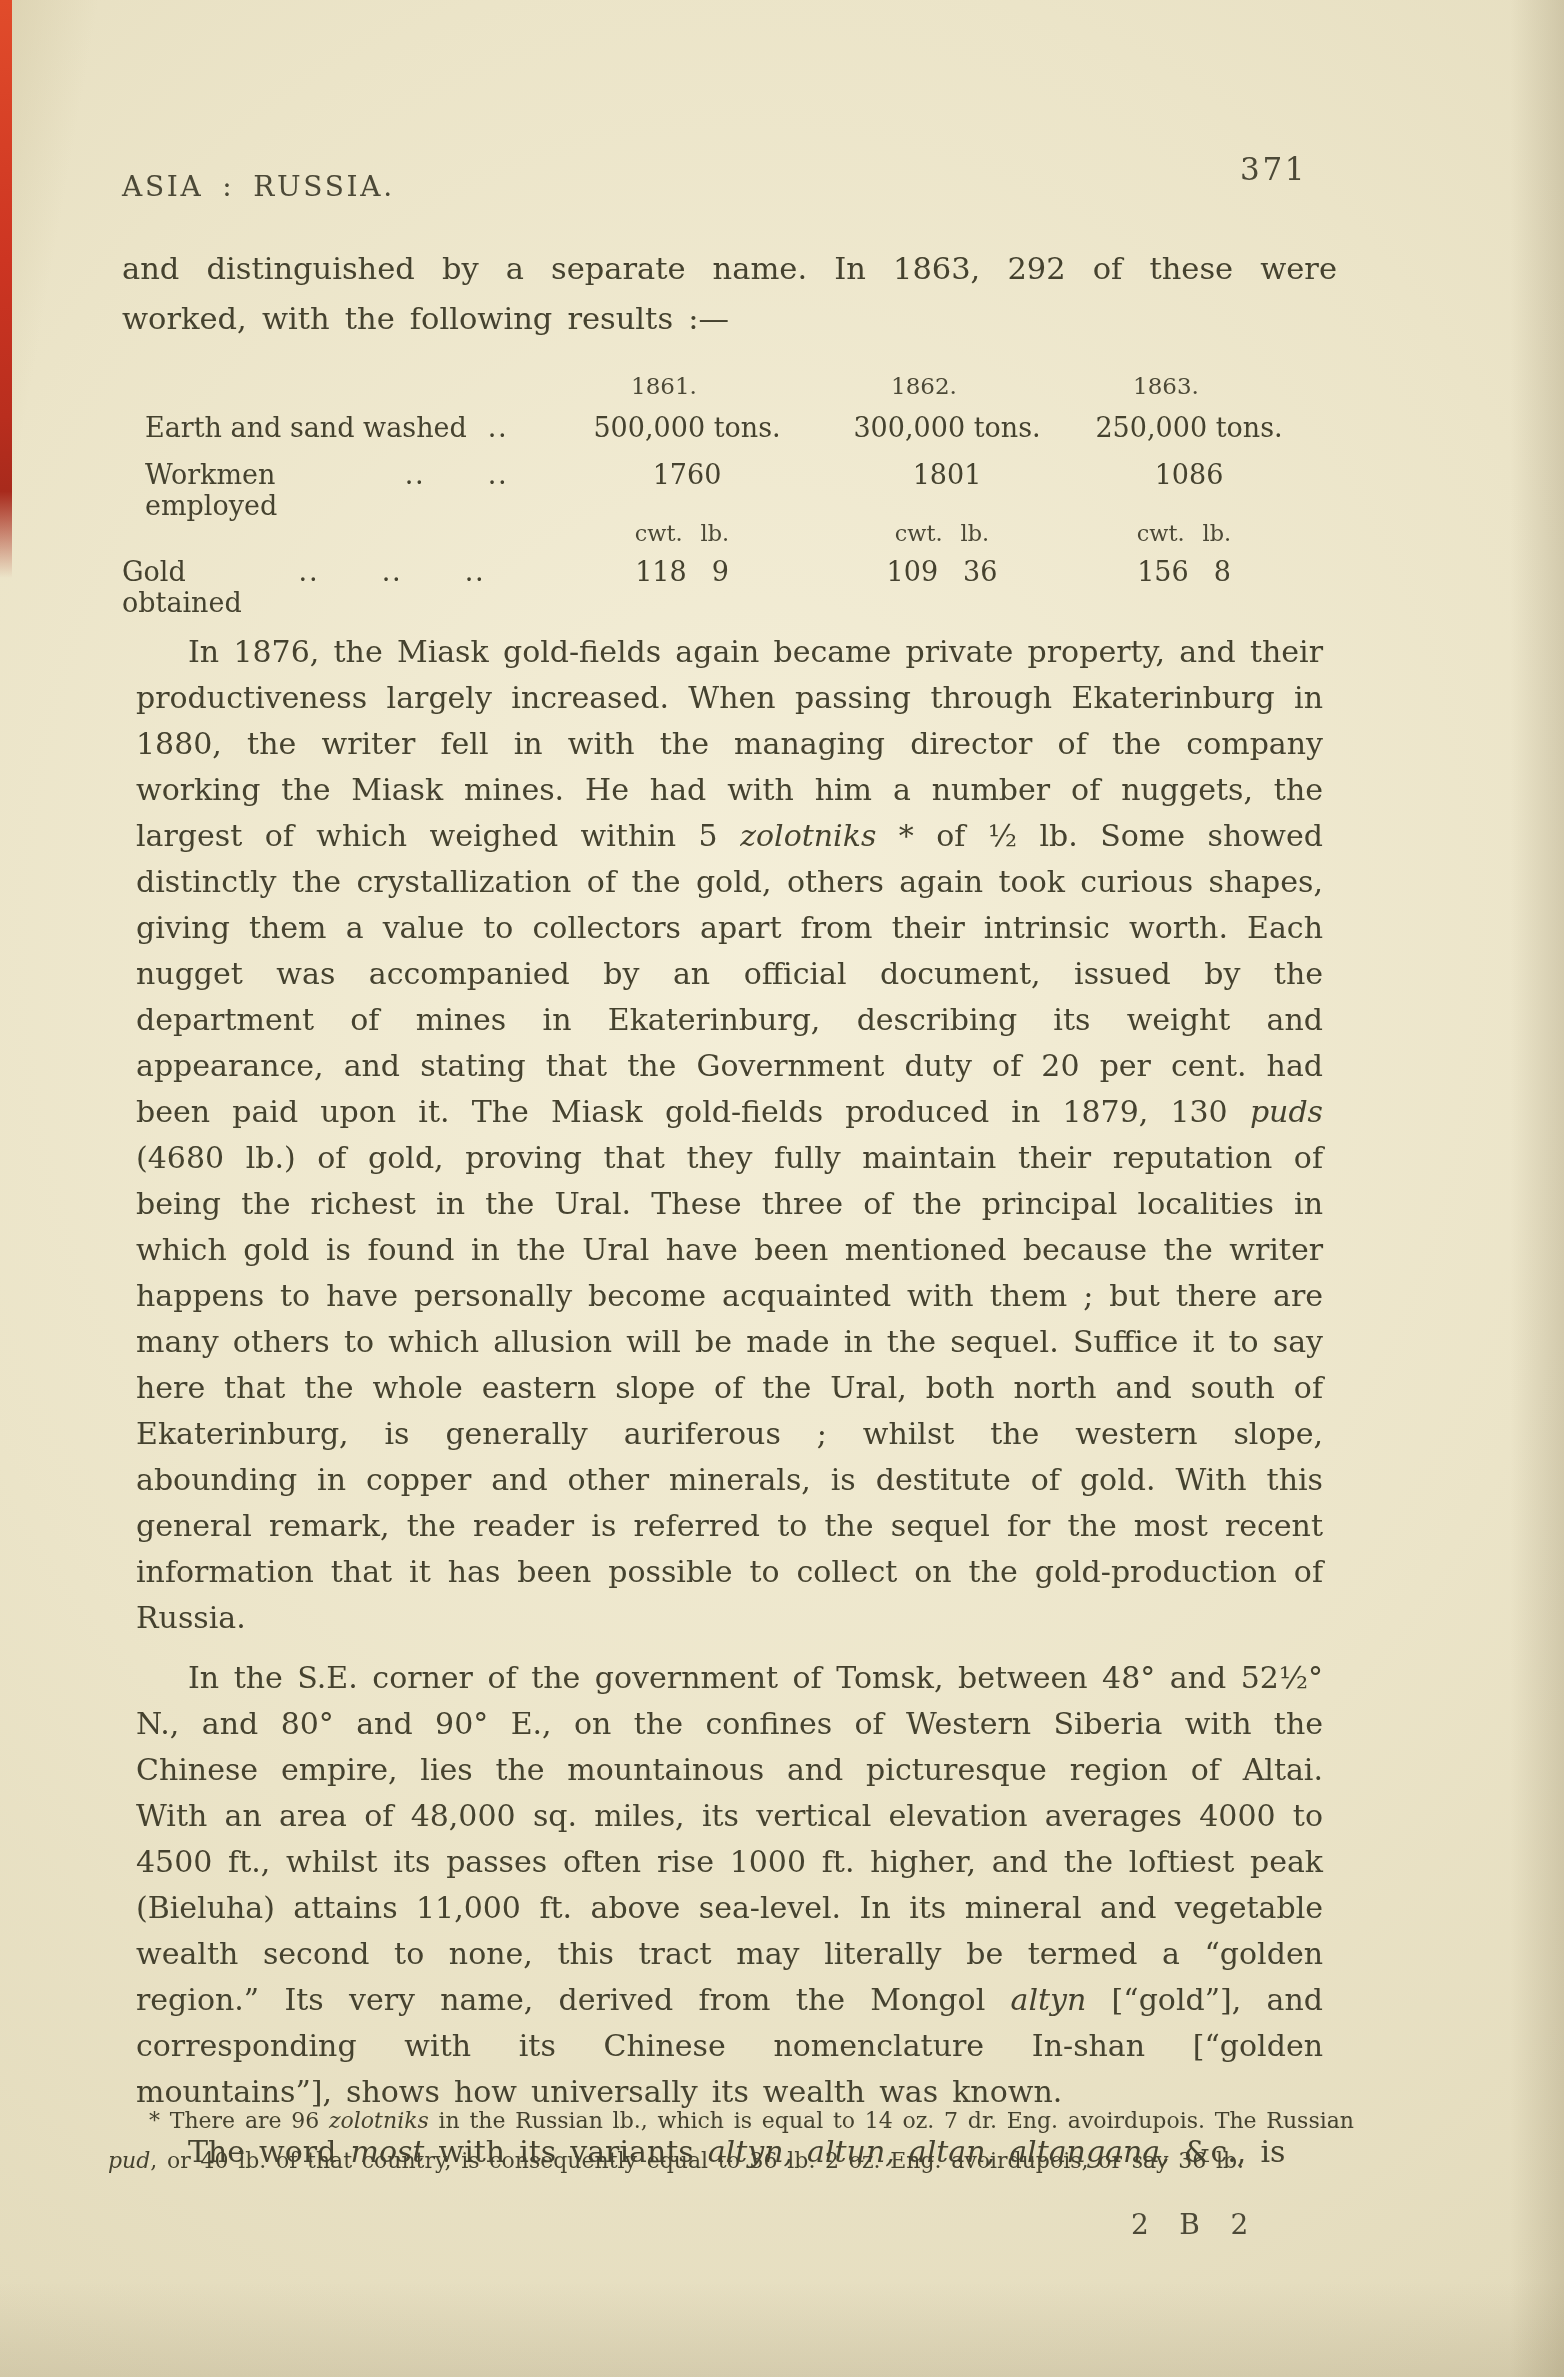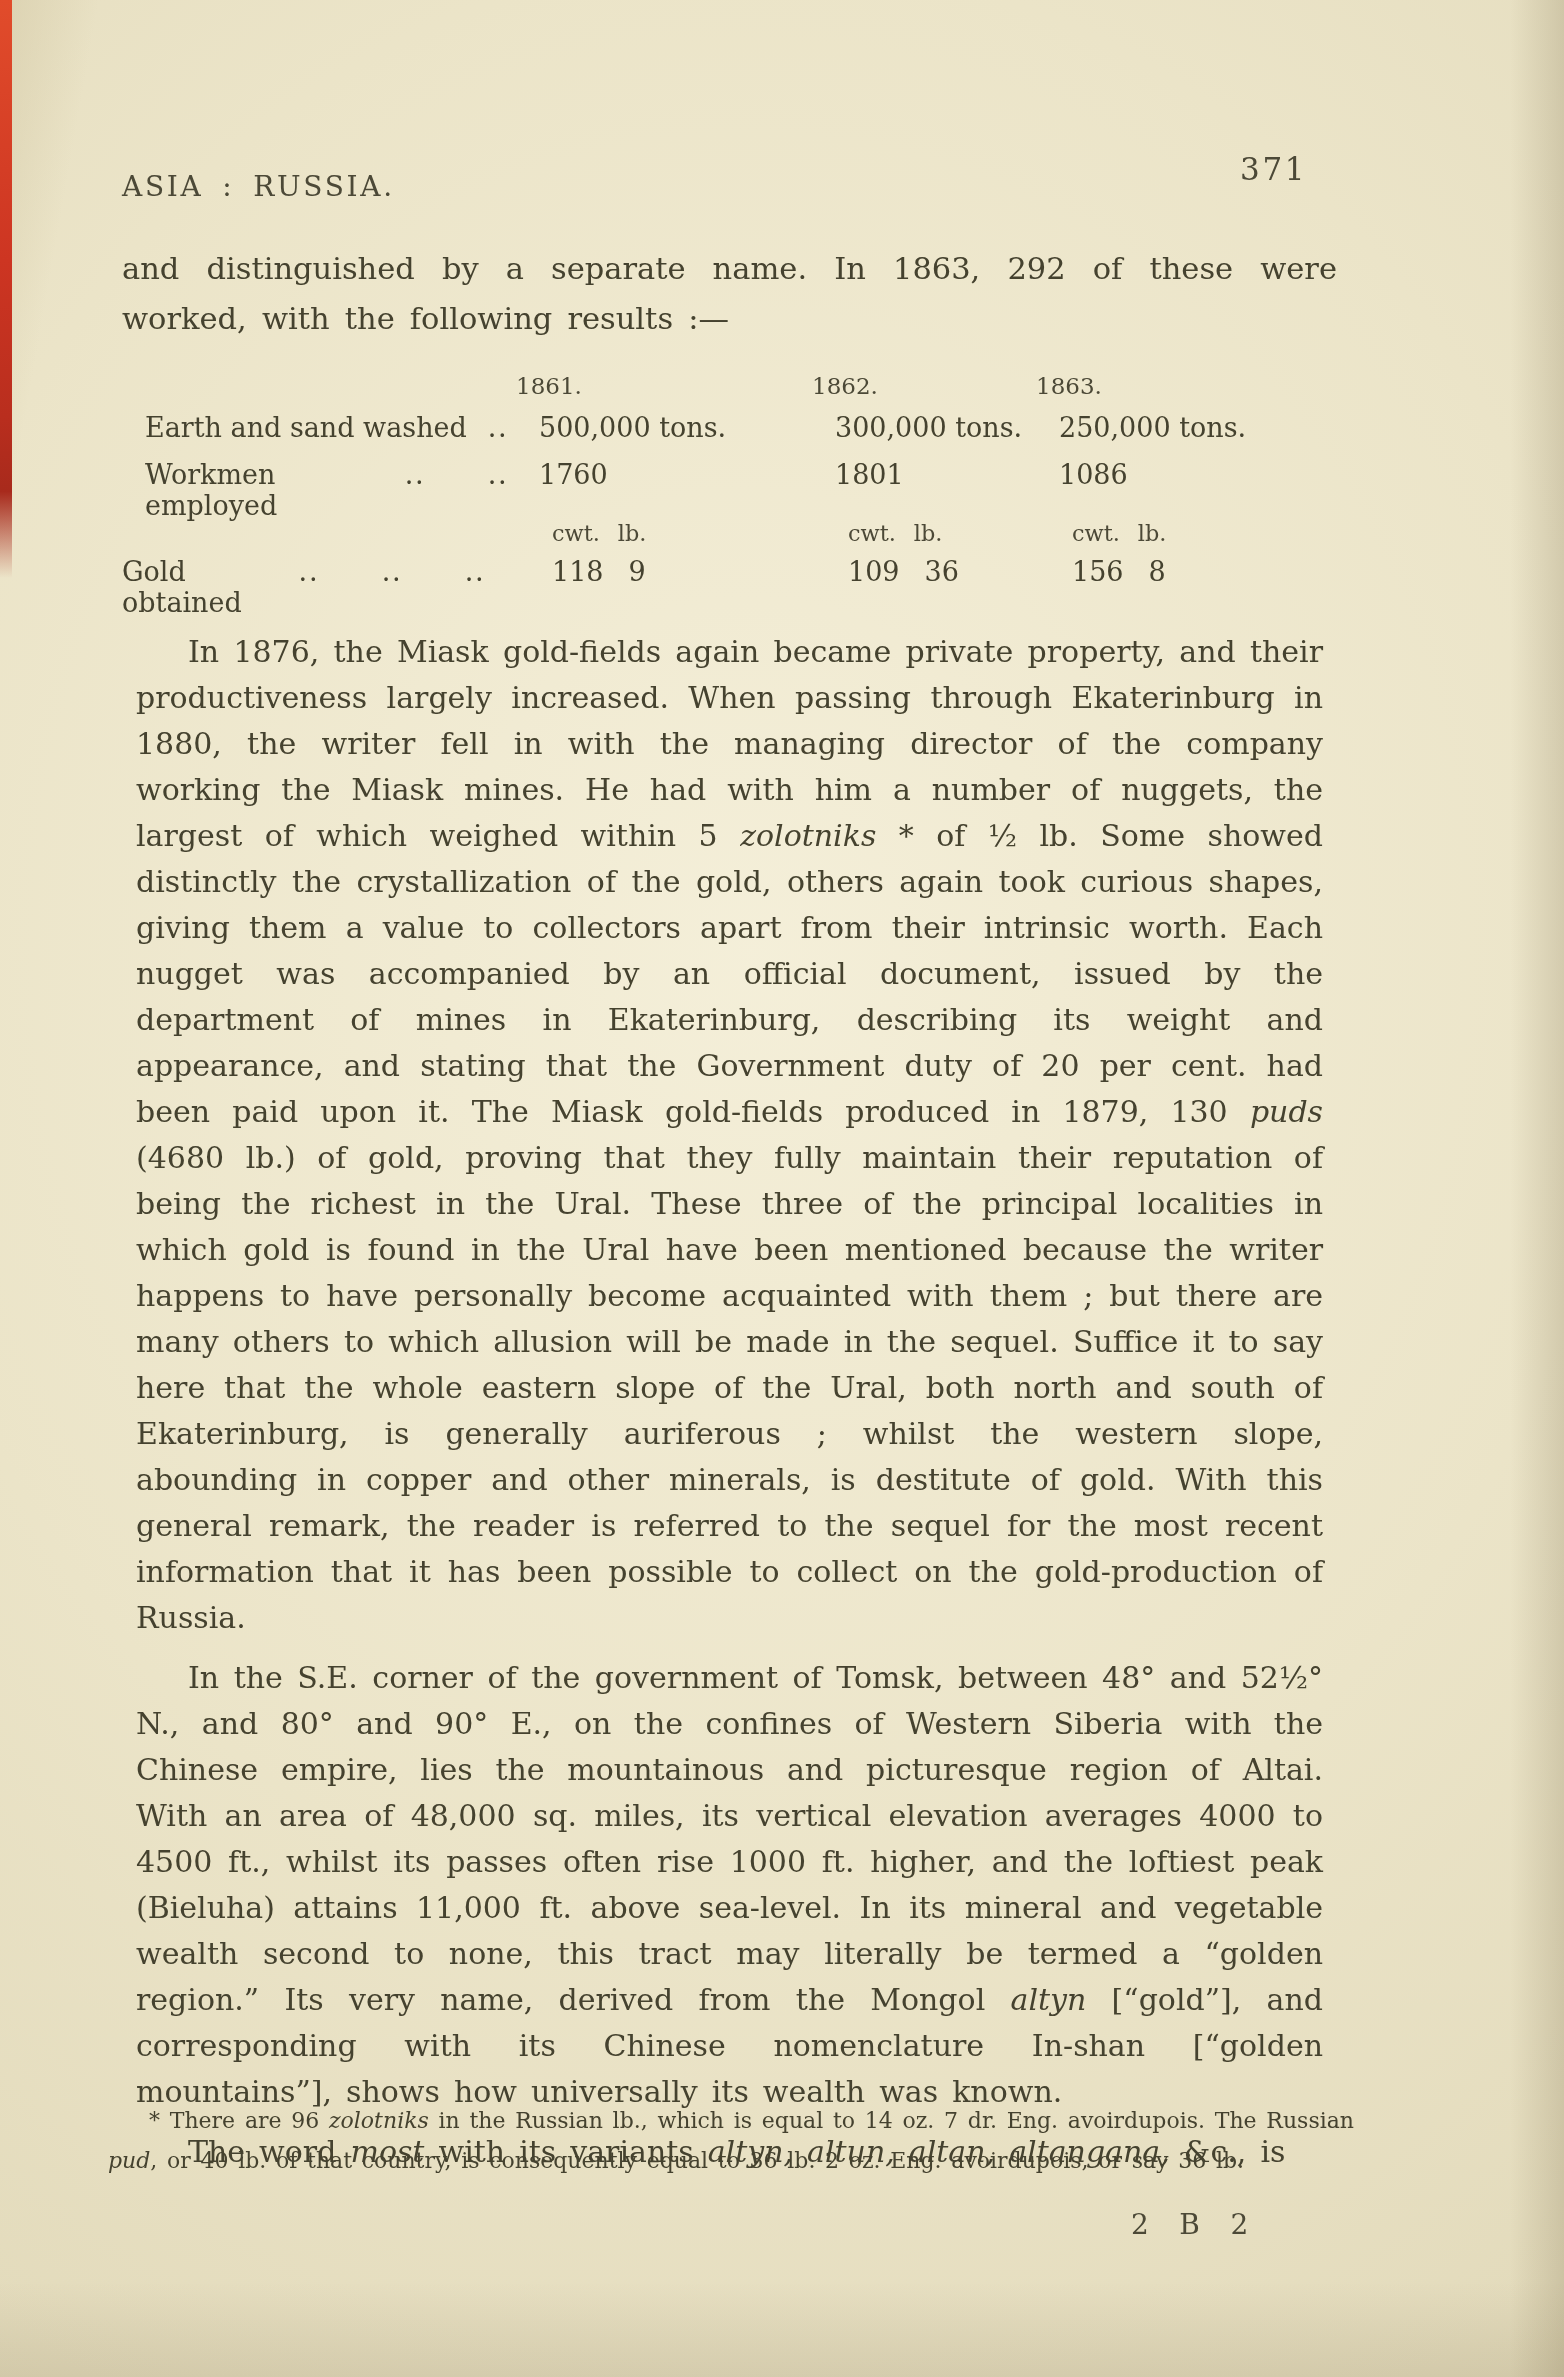--- a/index.html
+++ b/index.html
@@ -32,21 +32,21 @@
     font-size:31px; letter-spacing:2.7px; color:#4c4937;
   }
   .intro {
     position:absolute; top:244px; left:122px; width:1215px;
     font-size:30.5px; line-height:50px; text-align:justify;
     word-spacing:5.4px;
   }
   
   .table-block { position:absolute; top:373px; left:122px; width:1215px; font-size:27px; }
   .t-row { display:grid; grid-template-columns:394px 296px 224px 260px; align-items:baseline; }
-  .t-row > div { text-align:left; }
+  .t-row > div { text-align:center; }
   .t-row > div.label-cell { text-align:left; display:flex; }
   .year-row { font-size:23px; height:39px; color:#4c4937; }
   .data-row { height:47px;margin-left:23px; }
   .unit-row { font-size:22.4px; height:36px; margin-top:14.3px; color:#4c4937; }
   .gold-row { height:48px; }
   .label-cell .dots { margin-left:auto; padding-right:30.5px; white-space:pre; letter-spacing:1.8px; }
   .pair { display:inline-flex;margin-left:36px; }
   .pair span + span { margin-left:25px; }
   .unit-row .pair span + span { margin-left:18px; }
   

